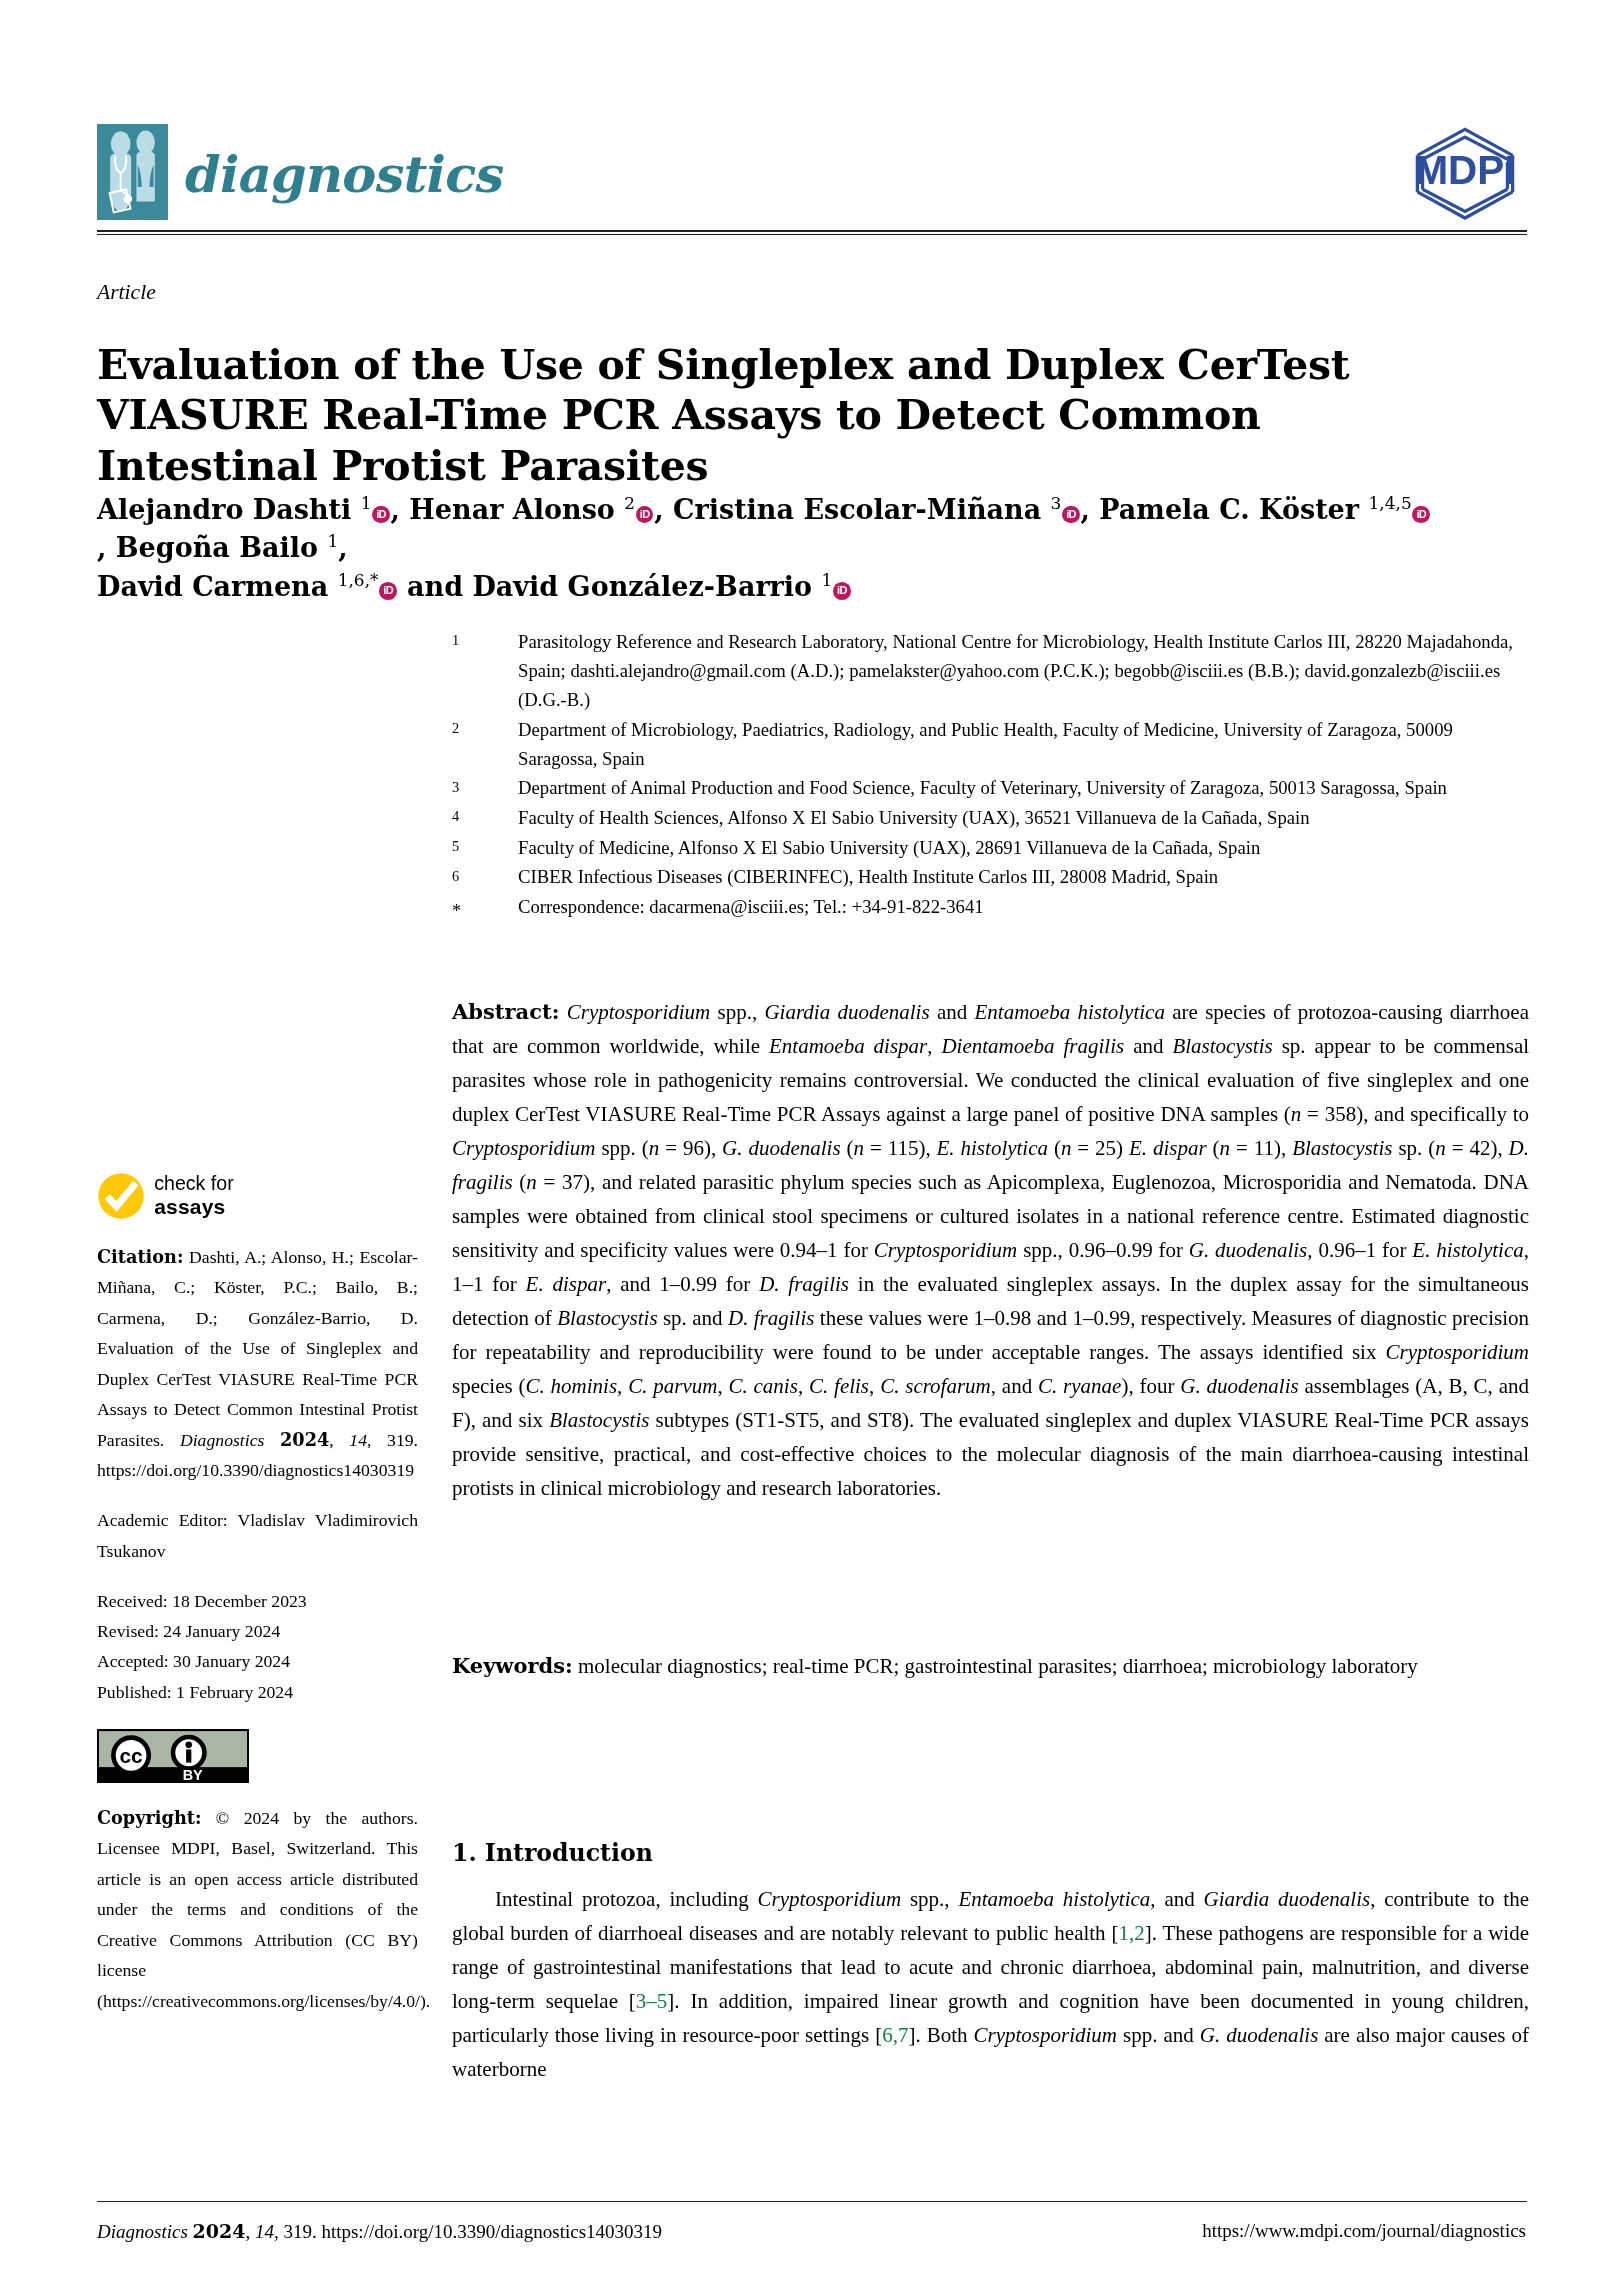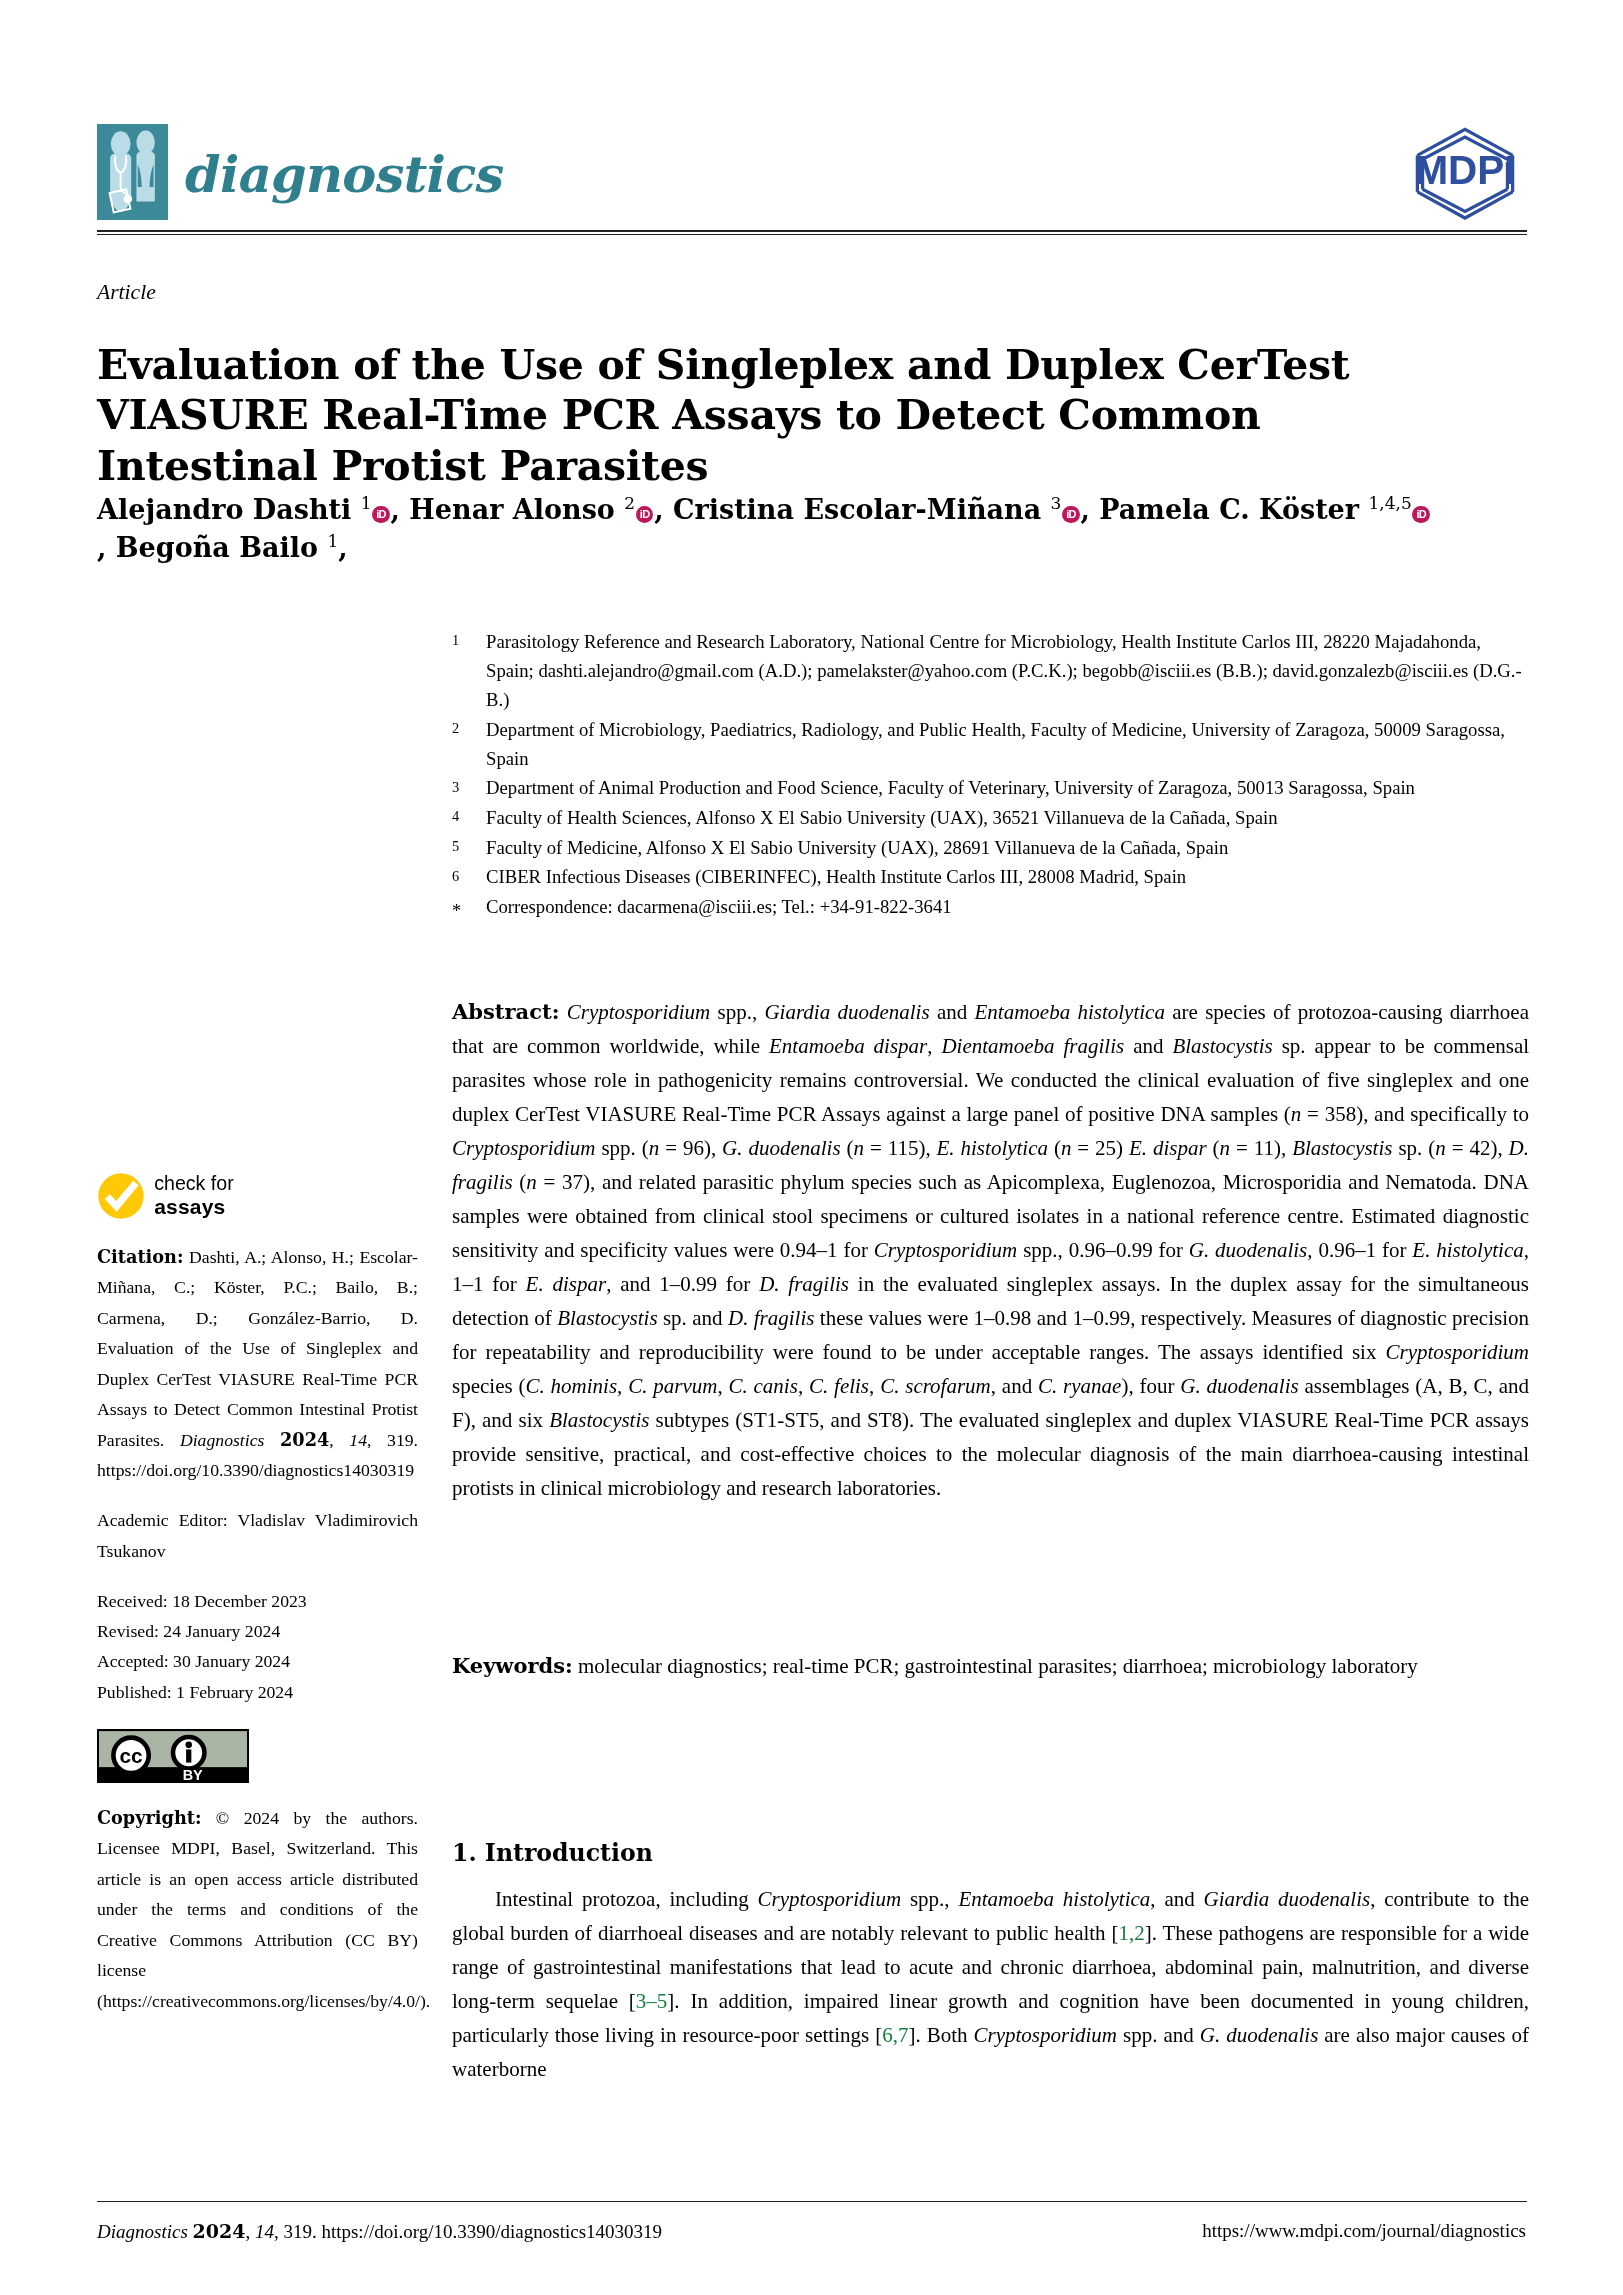--- a/index.html
+++ b/index.html
@@ -63,21 +63,21 @@
   }
 
   
   .affils {
     position:absolute; left:452px; top:628px; width:1077px;
     font-size:18.7px; line-height:1.55;
   }
   .affil-row { display:flex; margin-bottom:0.7px; }
   .affil-num { width:34px; flex:0 0 34px; font-size:14.4px; padding-top:1.3px; }
   .affil-num.star { font-size:18.3px; padding-top:3.9px;}
-  .affil-text { flex:1; }
+  .affil-text { flex:1;margin-left:32px; }
 
   
   .abstract {
     position:absolute; left:452px; top:995px; width:1077px;
     font-size:21px; line-height:1.62; text-align:justify;
   }
   .abstract b { font-family:"DejaVu Serif", serif; font-weight:700; }
   .keywords {
     position:absolute; left:452px; top:1649px; width:1077px;
     font-size:21px; line-height:1.62; text-align:left;
@@ -174,20 +174,21 @@
     </div>
   </div>
   <div class="header-rule"></div>
   <div class="header-rule2"></div>
 
   <div class="article-type">Article</div>
   <h1 class="title">Evaluation of the Use of Singleplex and Duplex CerTest VIASURE Real-Time PCR Assays to Detect Common Intestinal Protist Parasites</h1>
 
   <div class="authors">
     <div>Alejandro Dashti <sup class="sup">1</sup><span class="orcid">iD</span>, Henar Alonso <sup class="sup">2</sup><span class="orcid">iD</span>, Cristina Escolar-Miñana <sup class="sup">3</sup><span class="orcid">iD</span>, Pamela C. Köster <sup class="sup">1,4,5</sup><span class="orcid">iD</span>, Begoña Bailo <sup class="sup">1</sup>,</div>
+    <div>David Carmena <sup class="sup">1,6,*</sup><span class="orcid">iD</span> and David González-Barrio <sup class="sup">1</sup><span class="orcid">iD</span></div>
   </div>
 
   <div class="affils" id="affils">
       <div class="affil-row">
         <div class="affil-num">1</div>
         <div class="affil-text">Parasitology Reference and Research Laboratory, National Centre for Microbiology, Health Institute Carlos III, 28220 Majadahonda, Spain; dashti.alejandro@gmail.com (A.D.); pamelakster@yahoo.com (P.C.K.); begobb@isciii.es (B.B.); david.gonzalezb@isciii.es (D.G.-B.)</div>
       </div>
       <div class="affil-row">
         <div class="affil-num">2</div>
         <div class="affil-text">Department of Microbiology, Paediatrics, Radiology, and Public Health, Faculty of Medicine, University of Zaragoza, 50009 Saragossa, Spain</div>

